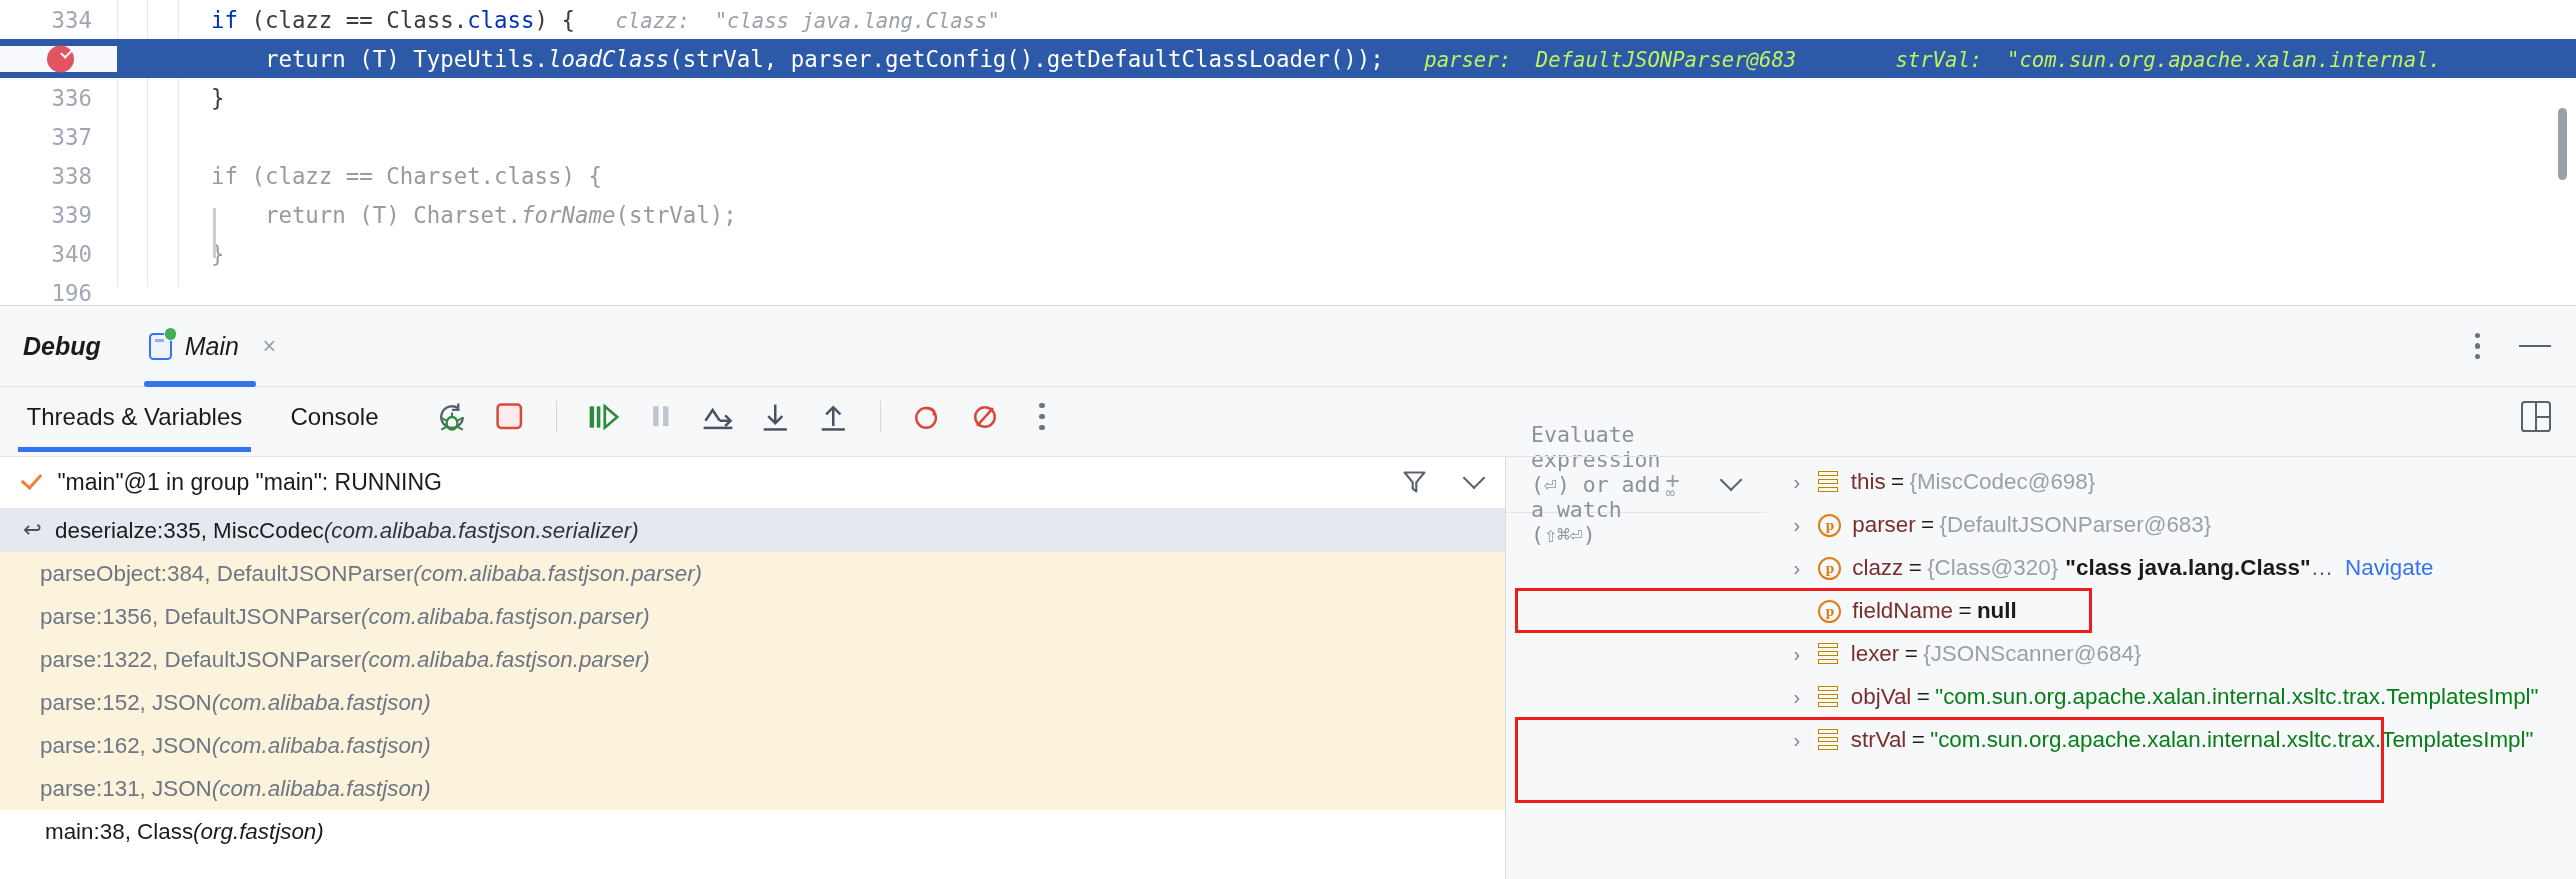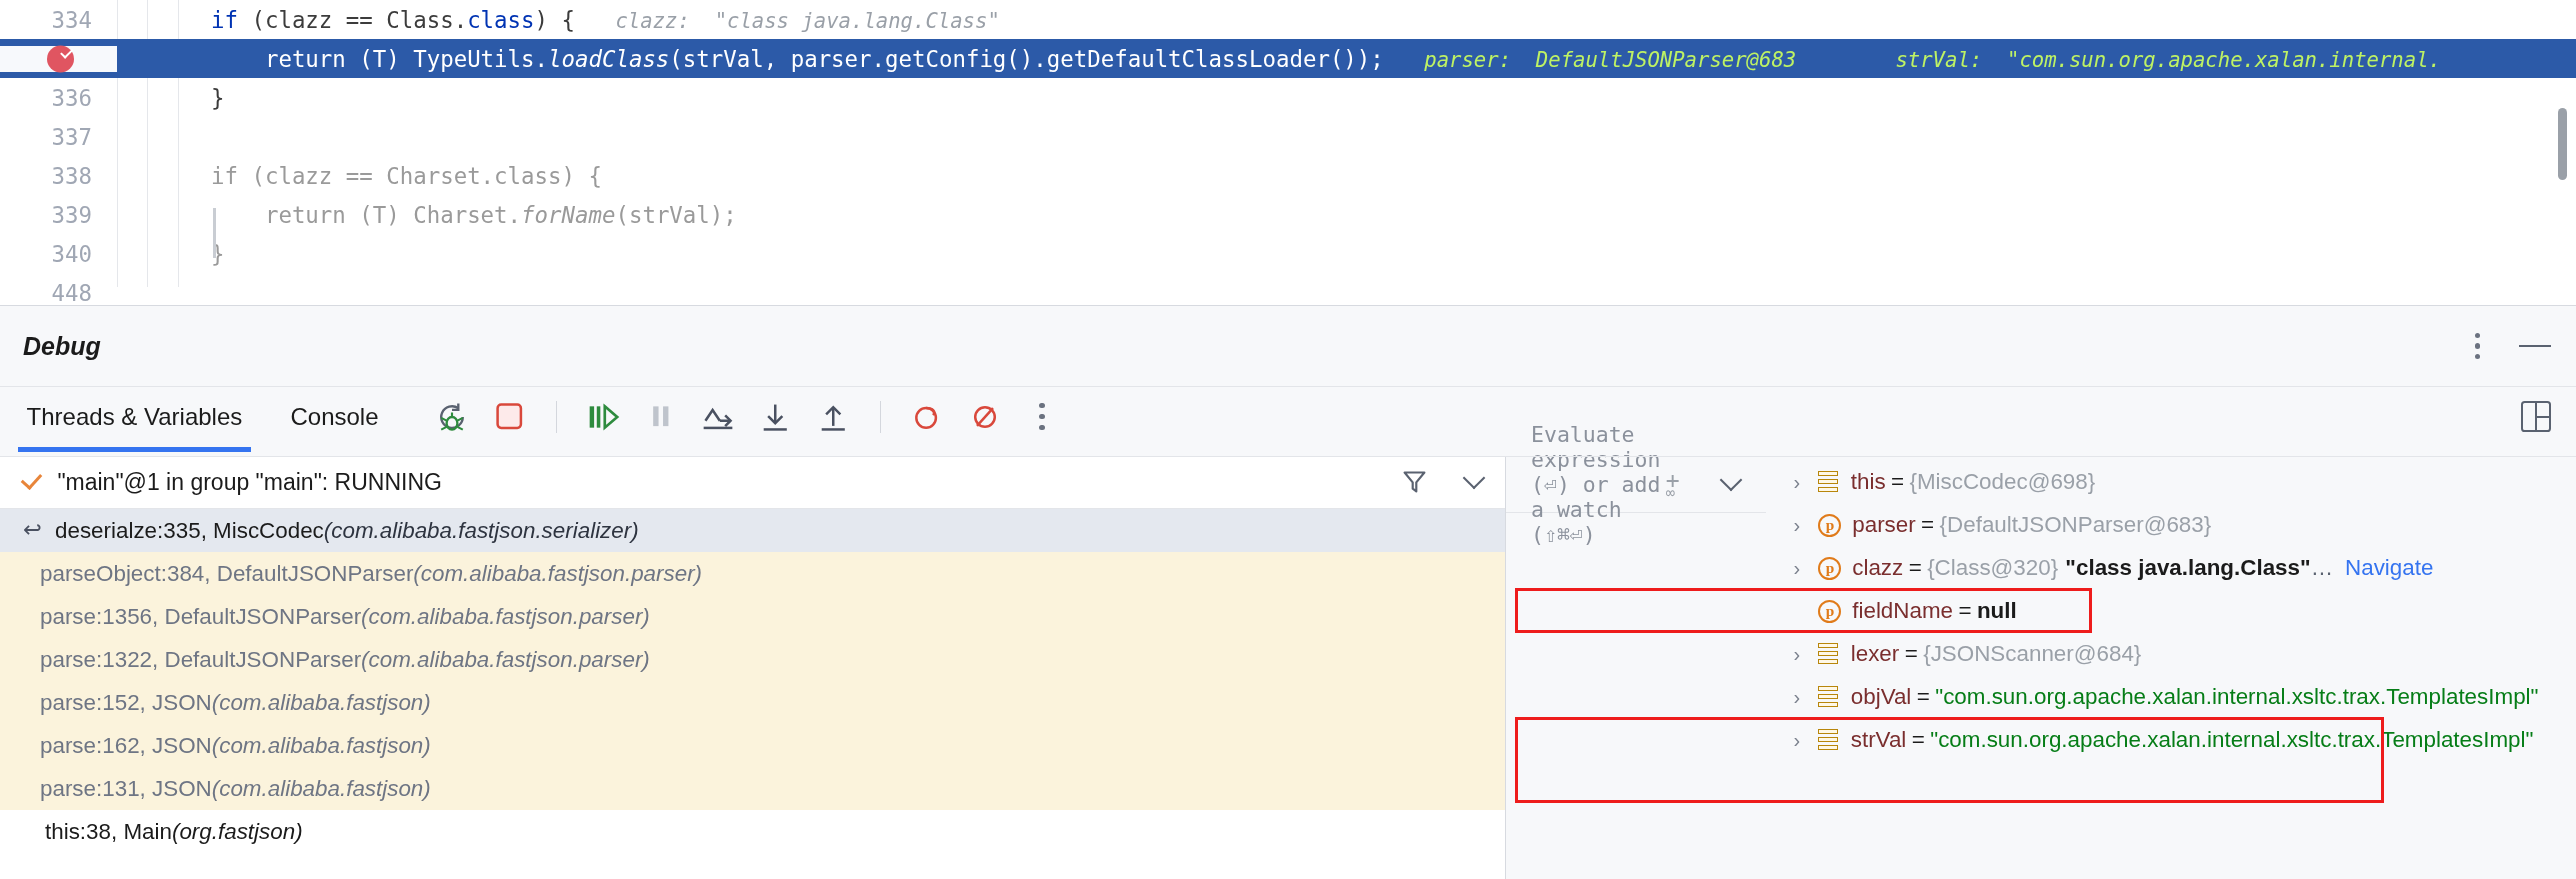--- a/index.html
+++ b/index.html
@@ -435,35 +435,43 @@
   </div>
 
   <div class="code-line">
     <div class="gutter-num">340</div>
     <div class="gutter-strip-a"></div>
     <div class="gutter-strip-b"></div>
     <div class="code-text dim">}</div>
   </div>
 
   <div class="code-line">
-    <div class="gutter-num">448</div>
+    <div class="gutter-num">196</div>
     <div class="gutter-strip-a"></div>
     <div class="gutter-strip-b"></div>
     <div class="code-text"></div>
   </div>
 
   <div class="fold-bar" style="top:208px;height:50px;"></div>
   <div class="editor-scroll"></div>
   <div class="editor-bottom-fade"></div>
 </div>
 
 <div class="debug-window">
 
   <div class="dw-header">
     <div class="dw-title">Debug</div>
+    <div class="dw-tab">
+      <span class="run-icon">
+          <span class="dot"></span>
+        </span>
+      <span class="dw-tab-label">Main</span>
+      <span class="tab-close">×</span>
+      <span class="tab-underline"></span>
+    </div>
     <div class="dw-header-right">
       <span class="kebab">
           <i></i>
           <i></i>
           <i></i>
         </span>
       <span class="minimize"></span>
     </div>
   </div>
 
@@ -586,21 +594,21 @@
         </div>
         <div class="frame-row library">
           <span>parse:162, JSON </span>
           <span class="frame-pkg">(com.alibaba.fastjson)</span>
         </div>
         <div class="frame-row library">
           <span>parse:131, JSON </span>
           <span class="frame-pkg">(com.alibaba.fastjson)</span>
         </div>
         <div class="frame-row user">
-          <span>this:38, Main </span>
+          <span>main:38, Class </span>
           <span class="frame-pkg">(org.fastjson)</span>
         </div>
       </div>
     </div>
 
     <div class="pane-right">
       <div class="eval-bar">
         <span class="eval-placeholder">Evaluate expression (⏎) or add a watch (⇧⌘⏎)</span>
         <span class="eval-right">
           <span class="watch-add">

